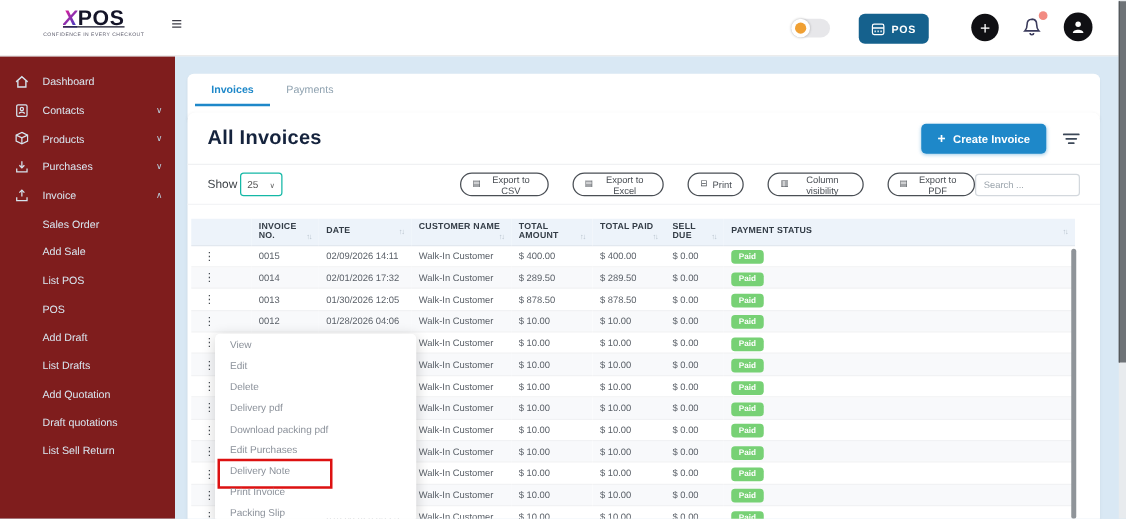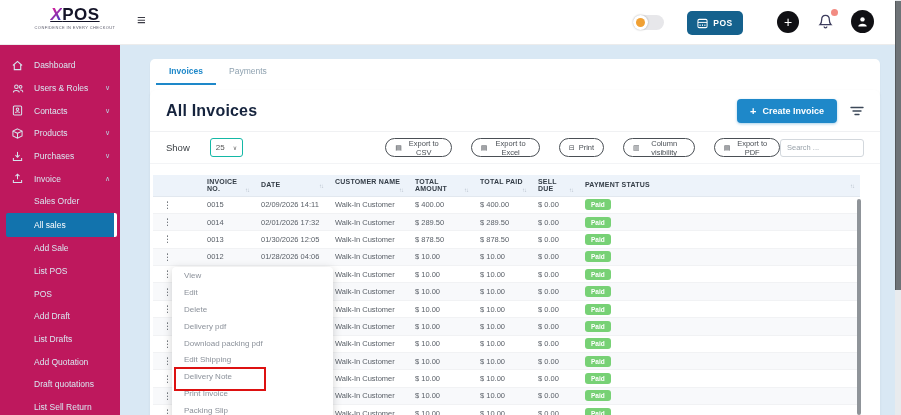--- a/index.html
+++ b/index.html
@@ -21,21 +21,21 @@
   .plus-btn { left:777px; font-size:14px; font-weight:400; line-height:0; }
   .bell-wrap { position:absolute; left:817px; top:13px; width:20px; height:20px; cursor:pointer; }
   .bell-dot { position:absolute; right:-1px; top:-4px; width:7px; height:7px; border-radius:50%; background:#f28b82; }
   .avatar-btn { left:851px; top:10px; width:23px; height:23px; }
 
   
   .page-scroll { position:absolute; right:0; top:0; width:6px; height:415px; background:#e8ebee; z-index:40; }
   .page-scroll .thumb { position:absolute; top:1px; left:0; width:6px; height:289px; background:#6e7control377; background:#6e7377; border-left:1px solid #55595c; }
 
   
-  .sidebar { position:absolute; left:0; top:45px; width:120px; height:370px; background:#be185d; z-index:15; padding-top:9px; }
+  .sidebar { position:absolute; left:0; top:45px; width:140px; height:370px; background:#7f1d1d; z-index:15; padding-top:9px; }
   .side-item { height:22.7px; display:flex; align-items:center; padding:0 10px 0 12px; color:#d9e7f1; font-size:8.5px; cursor:pointer; }
   .side-ico { width:13px; height:11px; margin-right:9px; display:flex; align-items:center; }
   .side-label { flex:1; }
   .side-chev { font-size:7px; color:#b9cfde; }
   .sub-item { height:22.7px; display:flex; align-items:center; padding-left:34px; color:#d9e7f1; font-size:8.5px; cursor:pointer; }
   .sub-item.active { background:#1273ad; border-right:3px solid #ffffff; border-radius:2px; margin:0 3px 0 6px; padding-left:28px; color:#ffffff; height:24px; }
 
   
   .main-bg { position:absolute; left:140px; top:45px; width:755px; height:370px; background:#d9e8f4; }
   .tabbar { position:absolute; left:150px; top:59px; width:730px; height:40px; background:#ffffff; border-radius:5px; box-shadow:0 1px 2px rgba(0,0,0,.05); display:flex; padding-left:6px; z-index:16; }
@@ -44,21 +44,21 @@
 
   .card { position:absolute; left:150px; top:90px; width:730px; height:340px; background:#ffffff; border-radius:6px; box-shadow:0 1px 3px rgba(0,0,0,.06); z-index:16; }
   .card-head { height:42px; display:flex; align-items:center; padding:0 16px; border-bottom:1px solid #f0f1f3; }
   .page-title { font-size:16px; font-weight:800; color:#15233d; letter-spacing:.2px; }
   .head-right { margin-left:auto; display:flex; align-items:center; gap:13px; }
   .create-btn { background:#1e88c9; color:#fff; border:none; border-radius:4px; height:24px; padding:0 13px; font-size:9px; font-weight:600; display:flex; align-items:center; gap:6px; cursor:pointer; box-shadow:0 1px 3px rgba(30,136,201,.4); }
   .create-plus { font-size:11px; font-weight:700; line-height:0; }
   .filter-ico { cursor:pointer; display:flex; }
 
   .controls { height:32px; display:flex; align-items:center; padding:0 16px; border-bottom:1px solid #f3f4f6; }
-  .show-label { font-size:9.5px; color:#3a3f44; margin-right:20px; }
+  .show-label { font-size:9.5px; color:#3a3f44; margin-right:2px; }
   .show-select { width:36px; height:19px; border:1px solid #14b8a6; border-radius:3px; display:flex; align-items:center; justify-content:space-between; padding:0 5px; font-size:8px; color:#555; cursor:pointer; }
   .show-caret { font-size:6px; color:#666; }
   .pills { display:flex; gap:19px; margin-left:142px; }
   .pill { display:flex; align-items:center; gap:4px; border:1px solid #4a4f55; background:#fff; border-radius:10px; height:19px; padding:0 9px; font-size:7.5px; color:#4a4f55; cursor:pointer; font-family:inherit; }
   .pill-icon { font-size:7px; line-height:0; }
   .search-input { margin-left:auto; width:84px; height:18px; border:1px solid #d3d8dd; border-radius:3px; font-size:7.5px; padding:0 6px; color:#333; outline:none; font-family:inherit; }
   .search-input::placeholder { color:#9aa3ab; }
 
   
   .table-wrap { position:absolute; left:3px; top:85px; width:707px; }
@@ -131,32 +131,20 @@
     <div class="side-item">
       <span class="side-ico">
           <svg width="11" height="11" viewBox="0 0 12 12" fill="none" stroke="#d6e4ee" stroke-width="1.2">
             <path d="M1 6 L6 1.5 L11 6"></path>
             <path d="M2.5 5.3 V10.5 H9.5 V5.3"></path>
           </svg>
         </span>
       <span class="side-label">Dashboard</span>
     </div>
 
-    <div class="side-item">
-      <span class="side-ico">
-          <svg width="12" height="11" viewBox="0 0 12 12" fill="none" stroke="#d6e4ee" stroke-width="1.1">
-            <circle cx="4.2" cy="4" r="1.9"></circle>
-            <path d="M1 10.3 c0-2.8 6.4-2.8 6.4 0"></path>
-            <circle cx="8.8" cy="4.2" r="1.5"></circle>
-            <path d="M8.3 7.6 c1.8-.3 2.9.9 2.9 2.4"></path>
-          </svg>
-        </span>
-      <span class="side-label">Users &amp; Roles</span>
-      <span class="side-chev">∨</span>
-    </div>
 
     <div class="side-item">
       <span class="side-ico">
           <svg width="11" height="11" viewBox="0 0 12 12" fill="none" stroke="#d6e4ee" stroke-width="1.1">
             <rect x="1.5" y="1" width="9" height="10" rx="1.2"></rect>
             <circle cx="6" cy="4.6" r="1.4"></circle>
             <path d="M3.8 8.8 c0-1.9 4.4-1.9 4.4 0"></path>
           </svg>
         </span>
       <span class="side-label">Contacts</span>
@@ -194,21 +182,20 @@
             <path d="M3.8 3.4 L6 1.2 L8.2 3.4"></path>
             <path d="M1.5 7.5 V10.3 H10.5 V7.5"></path>
           </svg>
         </span>
       <span class="side-label">Invoice</span>
       <span class="side-chev">∧</span>
     </div>
 
       <div class="sub-item">Sales Order</div>
 
-      <div class="sub-item active">All sales</div>
 
       <div class="sub-item">Add Sale</div>
 
       <div class="sub-item">List POS</div>
 
       <div class="sub-item">POS</div>
 
       <div class="sub-item">Add Draft</div>
 
       <div class="sub-item">List Drafts</div>
@@ -463,21 +450,21 @@
       <div class="menu-item">View</div>
 
       <div class="menu-item">Edit</div>
 
       <div class="menu-item">Delete</div>
 
       <div class="menu-item">Delivery pdf</div>
 
       <div class="menu-item">Download packing pdf</div>
 
-      <div class="menu-item">Edit Shipping</div>
+      <div class="menu-item">Edit Purchases</div>
 
       <div class="menu-item highlighted">Delivery Note</div>
 
       <div class="menu-item">Print Invoice</div>
 
       <div class="menu-item">Packing Slip</div>
 
   </div>
 
   <div class="page-scroll">

